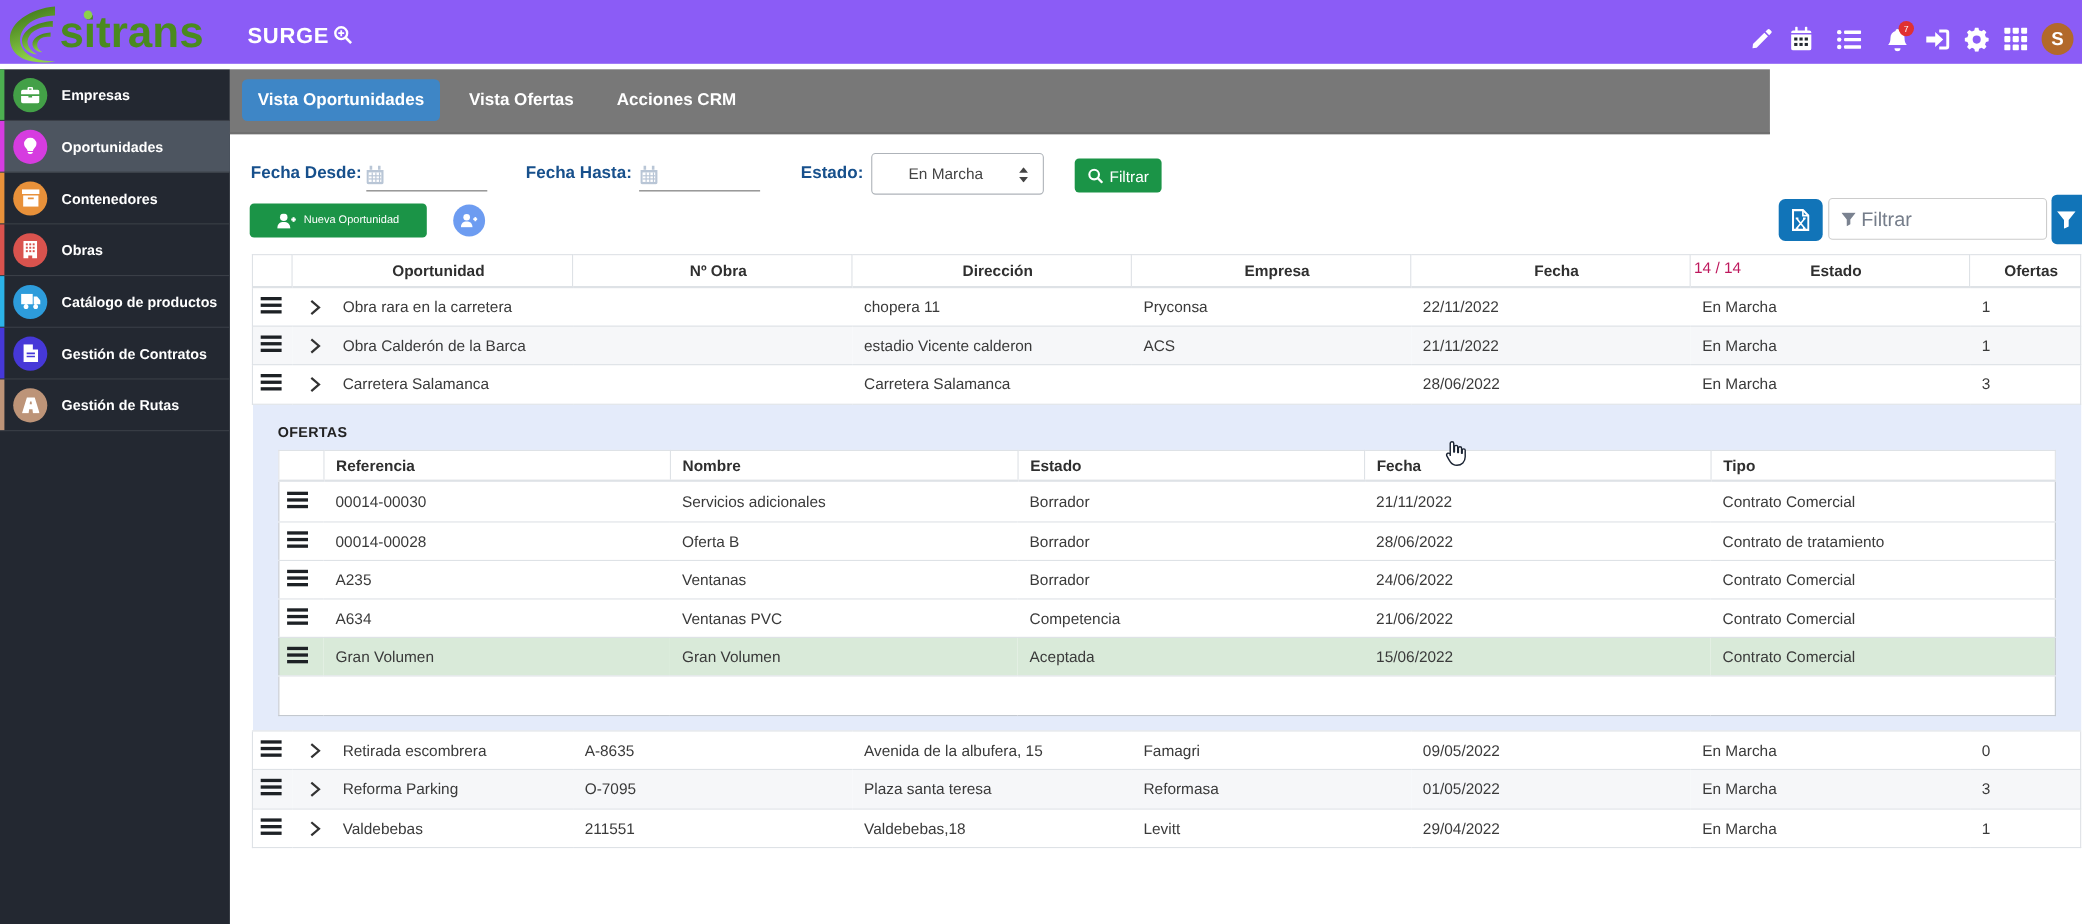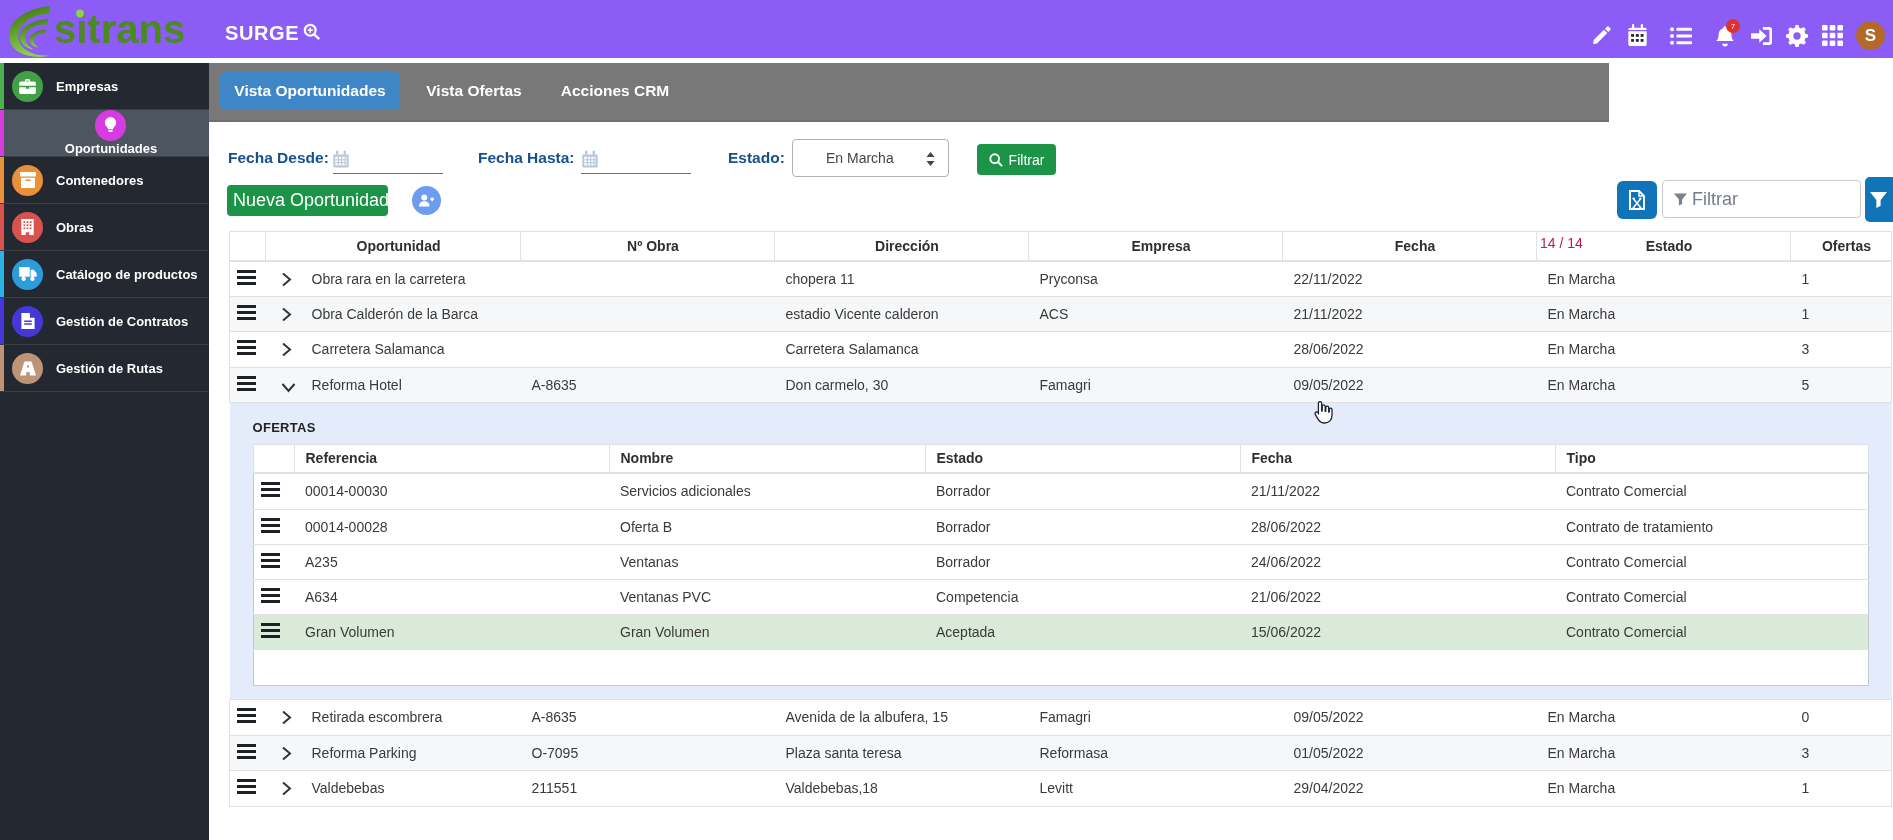--- a/index.html
+++ b/index.html
@@ -9,35 +9,35 @@
 
 .topbar { position:absolute; left:0; top:0; width:1893px; height:58px; background:#8b5cf6; }
 .surge { position:absolute; left:225px; top:22px; color:#fff; font-size:20px; font-weight:bold; letter-spacing:0.6px; }
 .ticon { position:absolute; display:flex; justify-content:center; align-items:center; }
 .avatar { position:absolute; left:1856px; top:21px; width:29px; height:29px; border-radius:50%; background:#b2692a; color:#fff; font-size:17px; font-weight:bold; display:flex; align-items:center; justify-content:center; }
 .badge { position:absolute; left:1726px; top:19px; width:14px; height:14px; background:#e03131; border-radius:50%; color:#fff; font-size:8px; display:flex; align-items:center; justify-content:center; }
 
 
 .sidebar { position:absolute; left:0; top:63px; width:209px; height:777px; background:#232831; }
 .sitem { position:relative; height:47px; border-bottom:1px solid #3a3f47; display:flex; align-items:center; }
-.sitem.active { background:#4d5560;flex-direction:column; }
+.sitem.active { background:#4d5560; }
 .stripe { position:absolute; left:0; top:0; width:4px; height:100%; }
 .scircle { width:31px; height:31px; border-radius:50%; margin-left:12px; display:flex; align-items:center; justify-content:center; flex:none; }
 .slabel { color:#fff; font-size:13px; font-weight:bold; margin-left:13px; white-space:nowrap; }
 
 
 .tabbar { position:absolute; left:209px; top:63px; width:1400px; height:59px; background:#787878; border-bottom:2px solid #6f6f6f; }
 .tab-active { position:absolute; left:11px; top:9px; width:180px; height:38px; background:#3e86c6; border-radius:5px; color:#fff; font-weight:bold; font-size:15.5px; display:flex; align-items:center; justify-content:center; }
 .tab { position:absolute; top:9px; height:38px; color:#fff; font-weight:bold; font-size:15.5px; display:flex; align-items:center; justify-content:center; }
 
 
 .flabel { position:absolute; color:#17508c; font-size:15.5px; font-weight:bold; }
 .fline { position:absolute; border-bottom:1.5px solid #6f6f6f; }
 .select { position:absolute; background:#fff; border:1px solid #aeb3b9; border-radius:4px; color:#444; font-size:14px; display:flex; align-items:center; padding-left:33px; }
-.btn-green { position:absolute; background:#1b9447; border-radius:4px; color:#fff; font-size:18px; display:flex; align-items:center; justify-content:center; white-space:nowrap; }
+.btn-green { position:absolute; background:#1b9447; border-radius:4px; color:#fff; font-size:10px; display:flex; align-items:center; justify-content:center; white-space:nowrap; }
 .bluecircle { position:absolute; background:#6d9cf1; border-radius:50%; display:flex; align-items:center; justify-content:center; }
 .count { position:absolute; color:#be185d; font-size:14px;margin-top:43px; }
 .excelbtn { position:absolute; background:#1174b8; border-radius:6px; display:flex; align-items:center; justify-content:center; }
 .searchbox { position:absolute; border:1px solid #ccc; border-radius:4px; background:#fff; display:flex; align-items:center; color:#757d8a; font-size:18px; }
 
 
 table.main { position:absolute; left:229px; top:231px; width:1662px; border-collapse:collapse; table-layout:fixed; font-size:14px; color:#3a3a3a; }
 table.main th { font-weight:bold; color:#2f2f2f; text-align:center; height:29px; padding:0 0 0 11px; border:1px solid #dee2e6; border-bottom-width:2px; }
 table.main td { height:35.5px; padding:0 0 0 11px; border-bottom:1px solid #dee2e6; }
 table.main tr.alt td { background:#f6f7f9; }
@@ -376,34 +376,20 @@
               <path d="M2 1.5 L9 7.5 L2 13.5" fill="none" stroke="#333" stroke-width="2"></path>
             </svg>Carretera Salamanca</div>
         </td>
     <td></td>
         <td>Carretera Salamanca</td>
         <td></td>
         <td>28/06/2022</td>
         <td>En Marcha</td>
         <td class="last">3</td>
   </tr>
-  <tr class="alt">
-    <td class="first"><div class="burger"><div></div><div></div><div></div></div></td>
-    <td>
-          <div class="opp"><svg class="chev" style="margin:0 16px 0 4px" width="15" height="11" viewBox="0 0 15 11">
-              <path d="M1.5 2 L7.5 9 L13.5 2" fill="none" stroke="#333" stroke-width="2"></path>
-            </svg>Reforma Hotel</div>
-        </td>
-    <td>A-8635</td>
-        <td>Don carmelo, 30</td>
-        <td>Famagri</td>
-        <td>09/05/2022</td>
-        <td>En Marcha</td>
-        <td class="last">5</td>
-  </tr>
   <tr>
         <td colspan="8" class="detail-td">
     <div class="panel">
       <div class="title">OFERTAS</div>
       <table class="inner">
         <colgroup>
                 <col style="width:41px">
                 <col style="width:315px">
                 <col style="width:316px">
                 <col style="width:315px">

